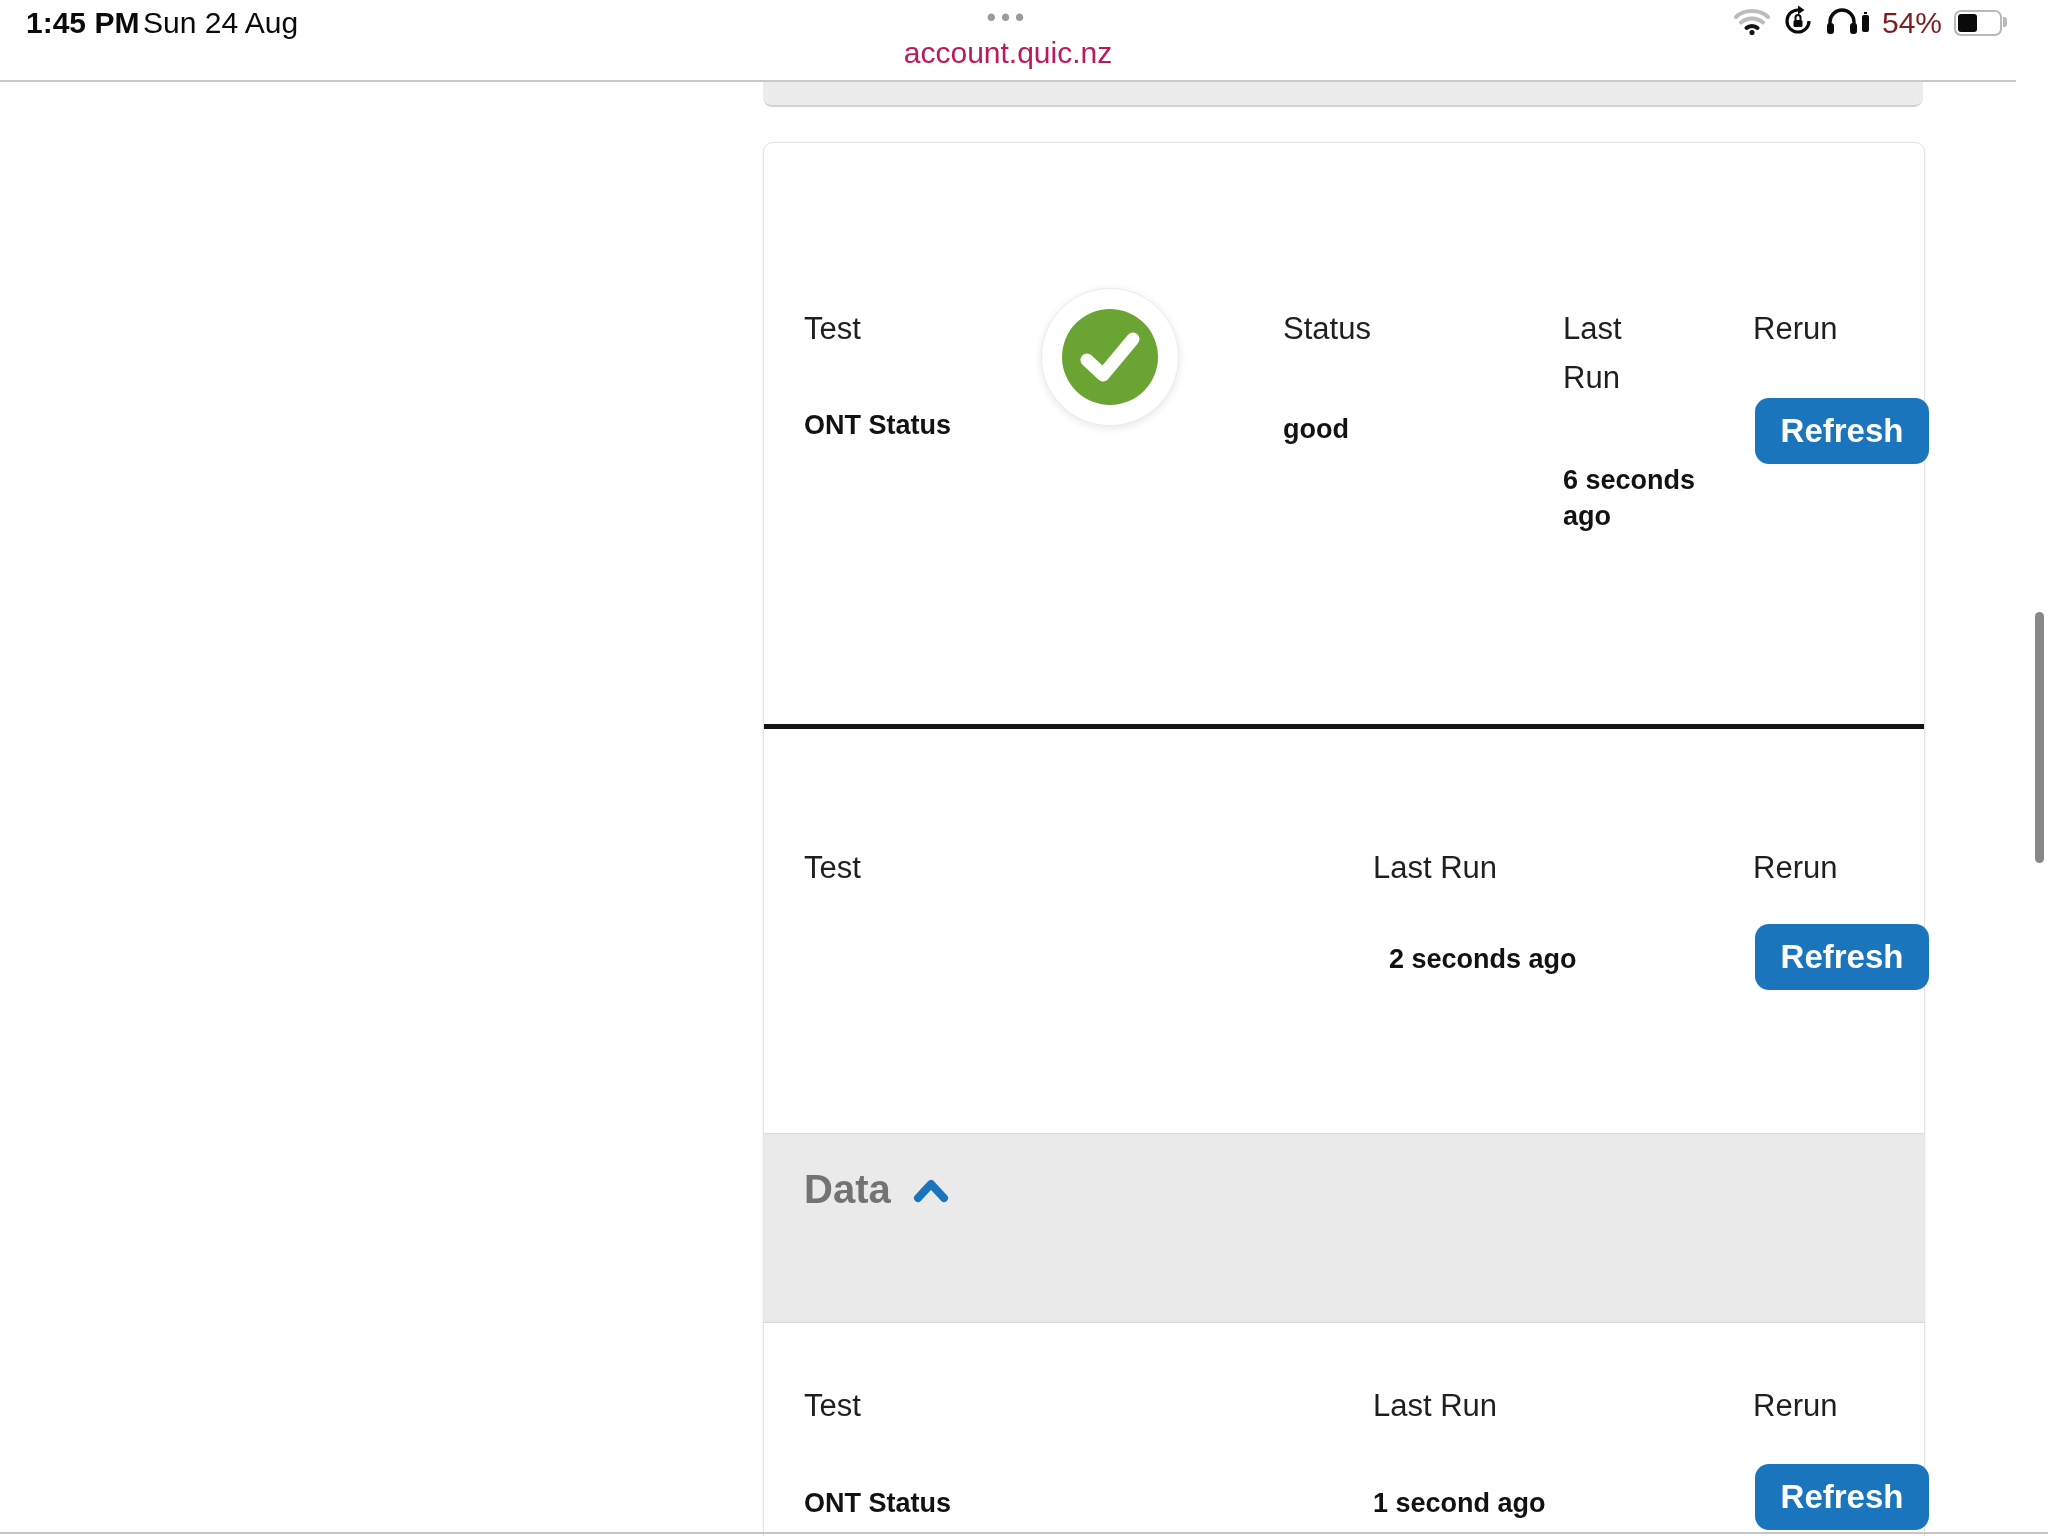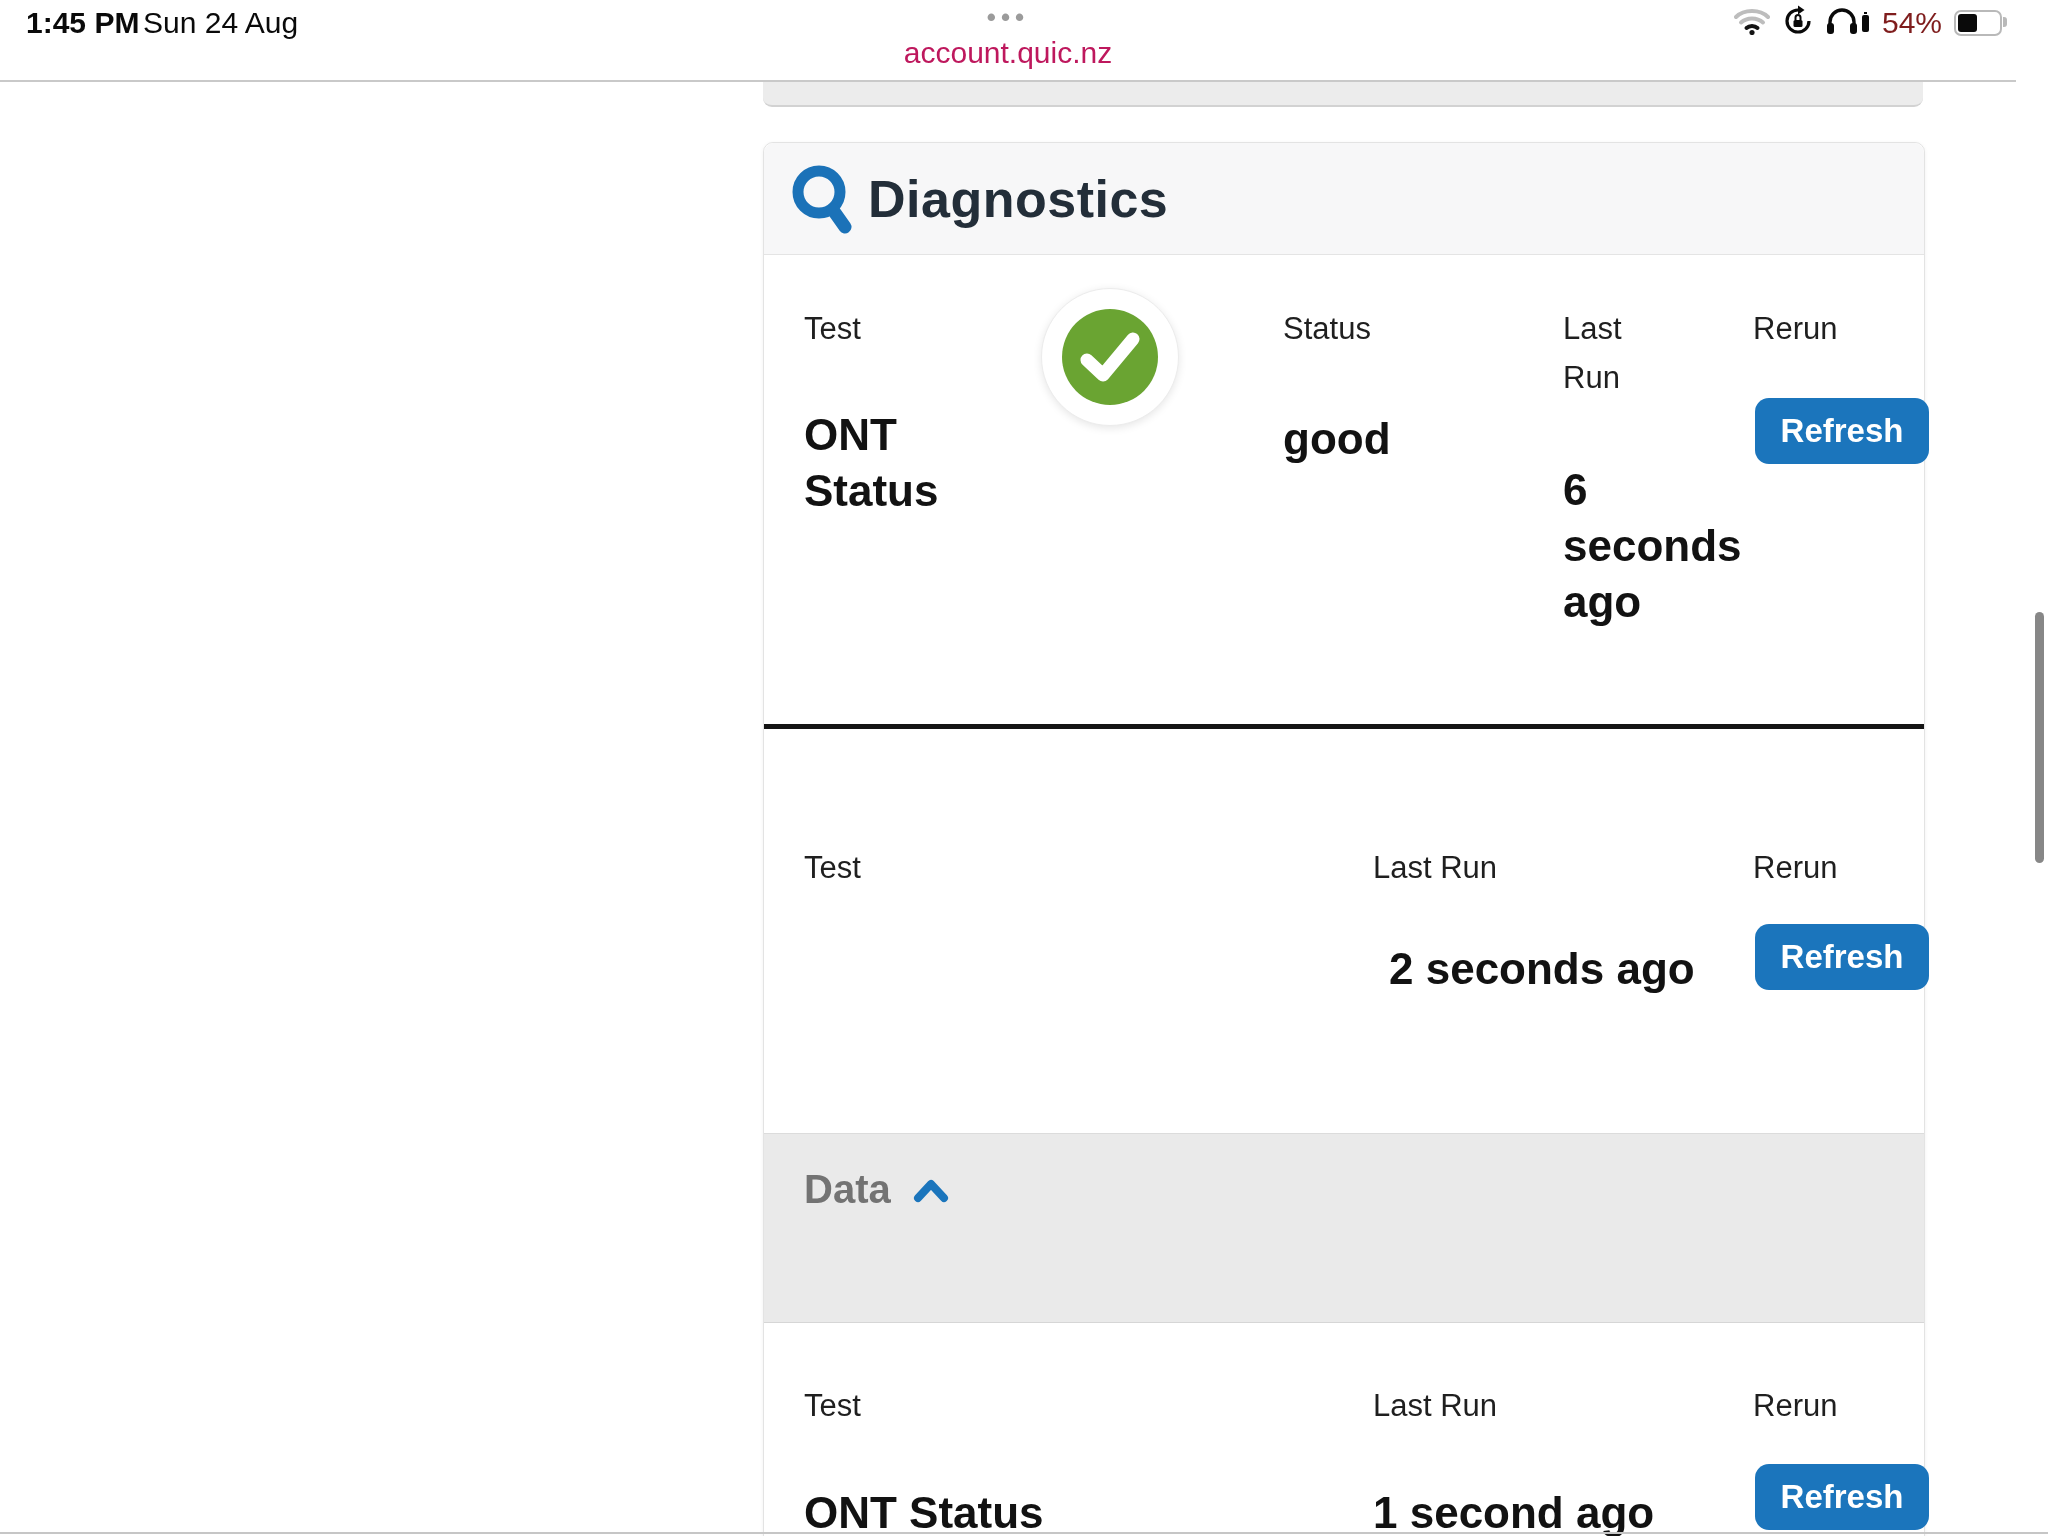--- a/index.html
+++ b/index.html
@@ -19,21 +19,21 @@
   .batt .nub{position:absolute;right:-7px;top:5px;width:4px;height:10px;background:#b9b9b9;border-radius:0 3px 3px 0;}
 
   
   .prev-card-bottom{position:absolute;left:763px;top:82px;width:1160px;height:23px;background:#ececec;border-bottom:2px solid #d2d2d2;border-radius:0 0 9px 9px;}
   .card{position:absolute;left:763px;top:142px;width:1160px;height:1420px;background:#ffffff;border:1px solid #e3e3e3;border-radius:10px 10px 0 0;box-shadow:0 1px 4px rgba(0,0,0,0.06);}
   .card-header{position:absolute;left:0;top:0;width:100%;height:111px;background:#f7f7f8;border-bottom:1px solid #e4e4e4;border-radius:10px 10px 0 0;display:flex;align-items:center;}
   .card-title{margin-left:104px;font-size:52px;font-weight:800;letter-spacing:0.5px;color:#232e39;}
   .search-icon{position:absolute;left:26px;top:22px;}
 
   .col-head{position:absolute;font-size:31px;font-weight:400;color:#1f1f1f;line-height:49px;}
-  .cell-bold{position:absolute;font-size:44px;font-weight:700;color:#121212;line-height:56px;}
+  .cell-bold{position:absolute;font-size:27px;font-weight:700;color:#121212;line-height:36px;}
 
   .refresh-btn{position:absolute;width:174px;height:66px;background:#1b75bc;border:none;border-radius:14px;color:#ffffff;font-size:33px;font-weight:700;font-family:inherit;display:flex;align-items:center;justify-content:center;cursor:pointer;}
 
   .status-circle{position:absolute;left:277px;top:145px;width:136px;height:136px;background:#ffffff;border:1px solid #ececec;border-radius:50%;box-shadow:0 2px 8px rgba(0,0,0,0.10);display:flex;align-items:center;justify-content:center;}
   .status-circle .green{width:96px;height:96px;background:#6aa432;border-radius:50%;display:flex;align-items:center;justify-content:center;}
 
   .black-divider{position:absolute;left:0;top:581px;width:100%;height:5px;background:#141414;}
 
   .data-band{position:absolute;left:0;top:990px;width:100%;height:188px;background:#eaeaea;border-top:1px solid #dcdcdc;border-bottom:1px solid #d6d6d6;}
   .data-label{position:absolute;left:40px;top:1024px;font-size:40px;font-weight:800;color:#737373;display:flex;align-items:center;gap:22px;cursor:pointer;}
@@ -85,29 +85,20 @@
         <span class="fill"></span>
           <span class="nub"></span>
       </span>
     </div>
   </div>
 
   <div class="prev-card-bottom"></div>
 
   <div class="card">
 
-    <div class="card-header">
-      <span class="search-icon">
-        <svg width="66" height="72" viewBox="0 0 66 72">
-          <circle cx="29" cy="27" r="21" stroke="#1b72b8" stroke-width="11" fill="none"></circle>
-          <line x1="43" y1="45" x2="55" y2="62" stroke="#1b72b8" stroke-width="13" stroke-linecap="round"></line>
-        </svg>
-      </span>
-      <span class="card-title">Diagnostics</span>
-    </div>
 
     <div class="col-head" style="left:40px;top:161px;">Test</div>
     <div class="col-head" style="left:519px;top:161px;">Status</div>
     <div class="col-head" style="left:799px;top:161px;width:112px;">Last Run</div>
     <div class="col-head" style="left:989px;top:161px;">Rerun</div>
 
     <div class="status-circle">
       <div class="green">
         <svg width="62" height="50" viewBox="0 0 62 50">
           <polyline points="8,28 24,43 54,7" stroke="#ffffff" stroke-width="13" fill="none" stroke-linecap="round" stroke-linejoin="round"></polyline>

